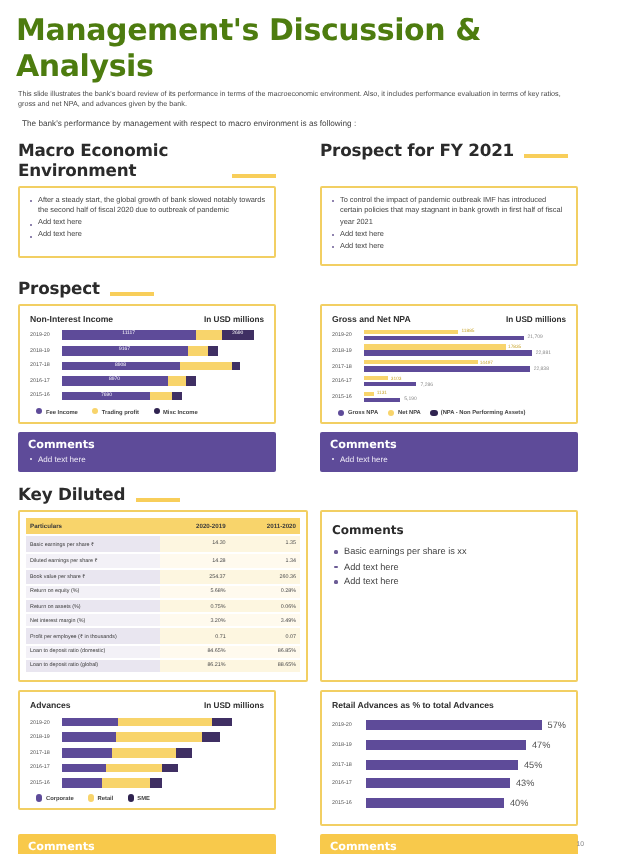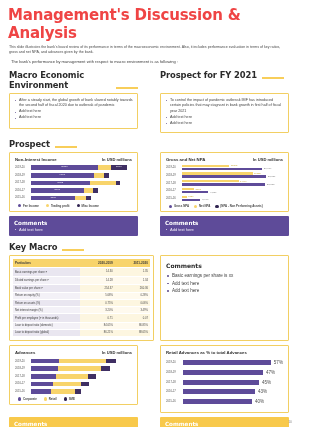--- a/index.html
+++ b/index.html
@@ -7,21 +7,21 @@
     width:298px;height:427px;
     background:#ffffff;
     font-family:"Liberation Sans", sans-serif;
     color:#3d3d3d;
     overflow:hidden;
   }
   .page{position:relative;width:298px;height:427px;padding:0;box-sizing:border-box;}
 
   
   .title{
-    font-size:15px;font-weight:700;color:#ef4444;
+    font-size:15px;font-weight:700;color:#4d7c0f;
     letter-spacing:-0.2px;
     padding:6px 8px 0 8px;
     font-family:"DejaVu Sans", sans-serif;
   }
   .intro{
     font-size:3.6px;line-height:1.45;color:#4a4a4a;
     padding:3px 9px 0 9px;
   }
   .intro2{
     font-size:4.1px;line-height:1.45;color:#3f3f3f;
@@ -400,21 +400,21 @@
       <div class="cmt purple">
         <h3>Comments</h3>
         <ul>
           <li>Add text here</li>
         </ul>
       </div>
     </div>
   </div>
 
   <div class="sec-head">
-    <h2>Key Macro</h2>
+    <h2>Key Diluted</h2>
     <div class="rule short"></div>
   </div>
 
   <div class="kr-wrap">
     <div class="kr-left">
       <table class="kr">
         <thead>
           <tr>
             <th class="first" style="width:50%">Particulars</th>
             <th style="width:25%">2020-2019</th>

